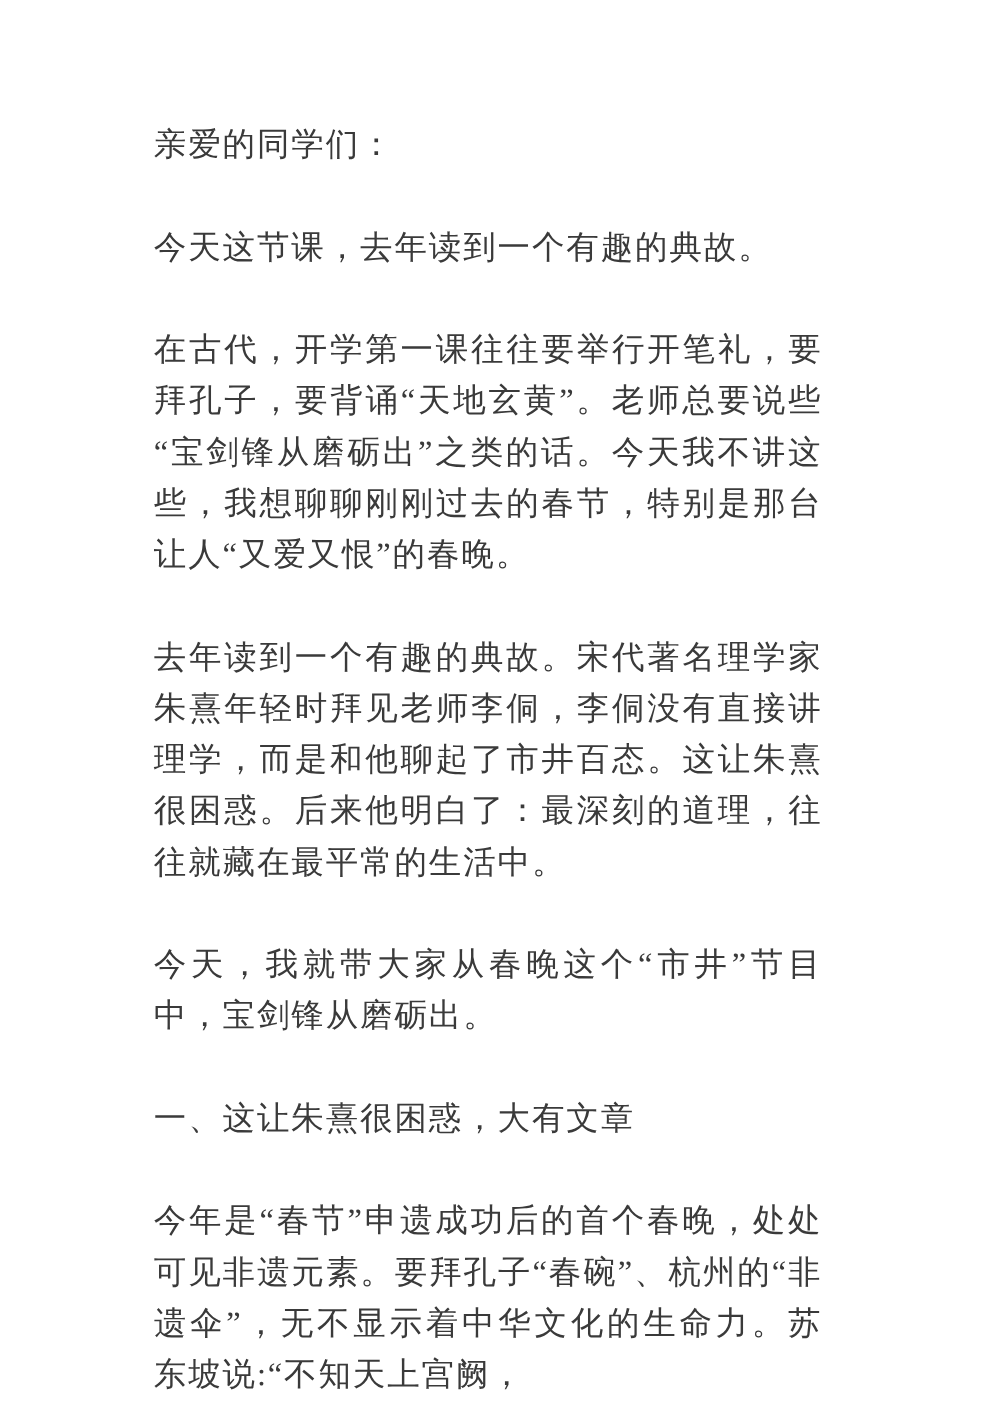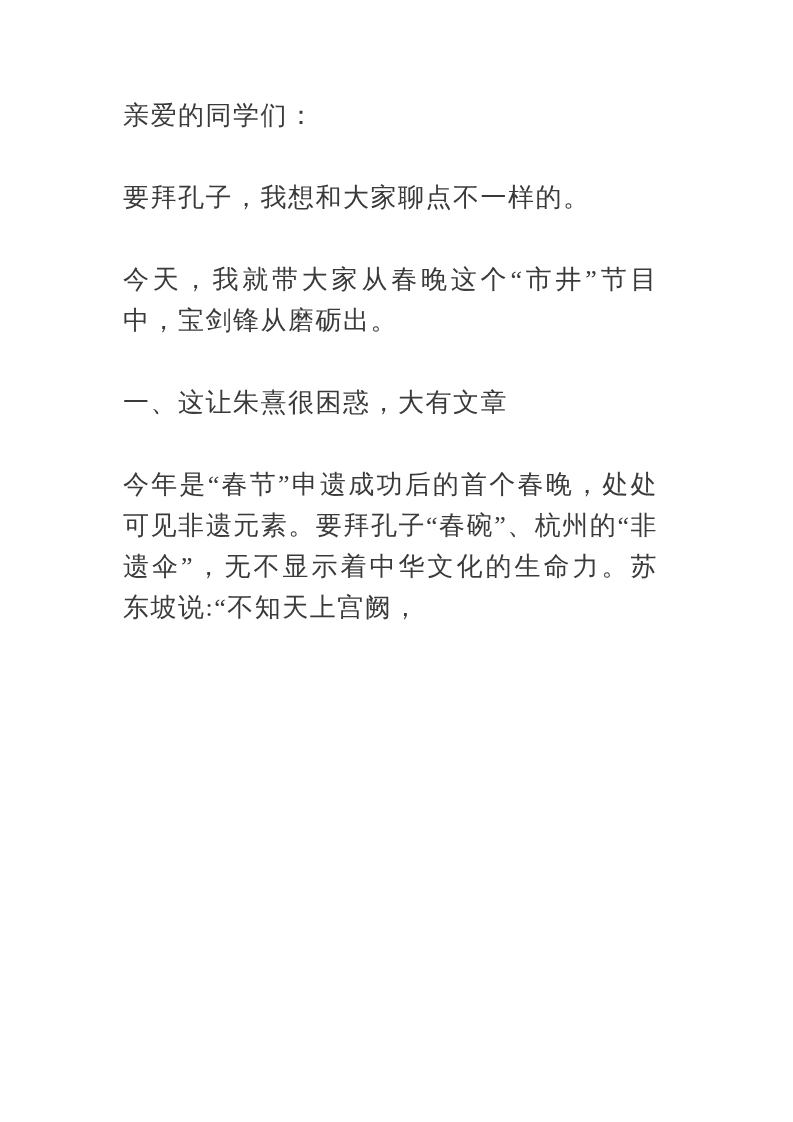--- a/index.html
+++ b/index.html
@@ -30,17 +30,19 @@
   }
   .heading {
     font-weight: 400; 
   }
 </style>
 </head>
 <body>
 
 <div class="page">
   <p class="para">亲爱的同学们：</p>
-  <p class="para">要拜孔子，我想和大家聊点不一样的。</p>
+  <p class="para">今天这节课，去年读到一个有趣的典故。</p>
+  <p class="para">在古代，开学第一课往往要举行开笔礼，要拜孔子，要背诵“天地玄黄”。老师总要说些“宝剑锋从磨砺出”之类的话。今天我不讲这些，我想聊聊刚刚过去的春节，特别是那台让人“又爱又恨”的春晚。</p>
+  <p class="para">去年读到一个有趣的典故。宋代著名理学家朱熹年轻时拜见老师李侗，李侗没有直接讲理学，而是和他聊起了市井百态。这让朱熹很困惑。后来他明白了：最深刻的道理，往往就藏在最平常的生活中。</p>
   <p class="para">今天，我就带大家从春晚这个“市井”节目中，宝剑锋从磨砺出。</p>
   <p class="para heading">一、这让朱熹很困惑，大有文章</p>
   <p class="para">今年是“春节”申遗成功后的首个春晚，处处可见非遗元素。要拜孔子“春碗”、杭州的“非遗伞”，无不显示着中华文化的生命力。苏东坡说:“不知天上宫阙，</p>
 </div>
 
 </body></html>

